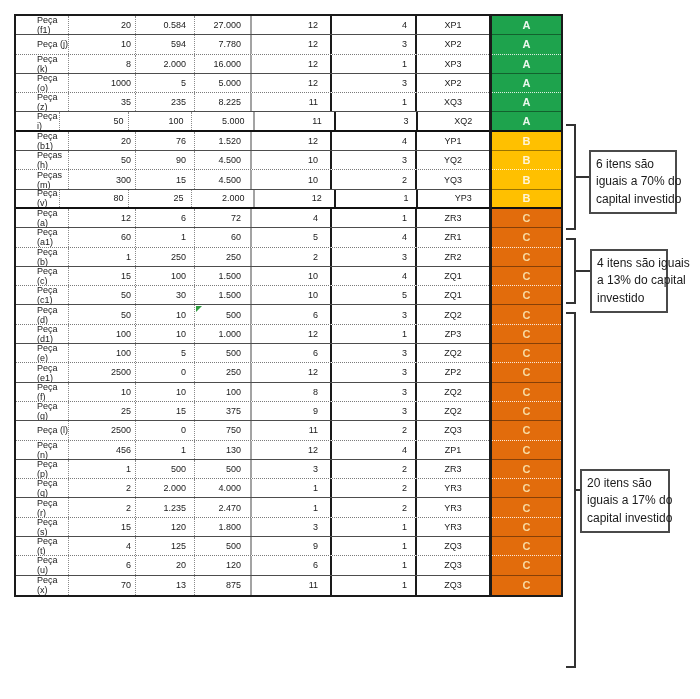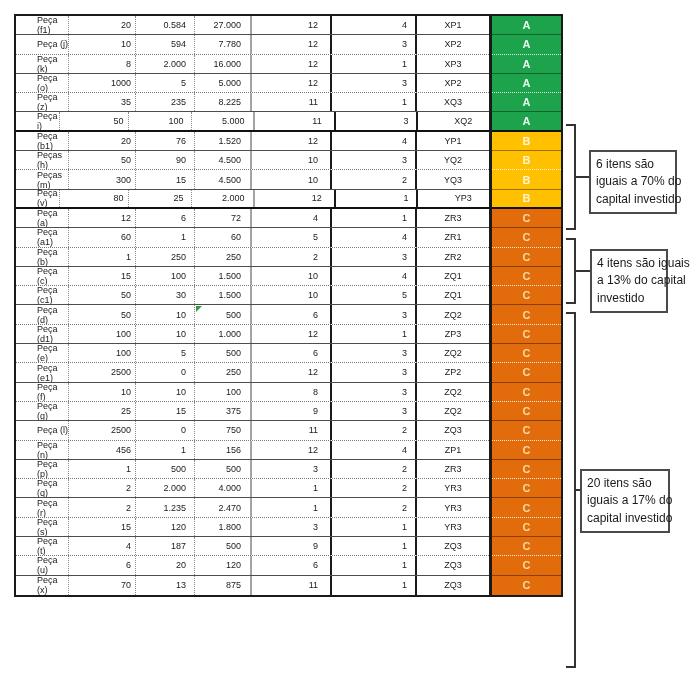--- a/index.html
+++ b/index.html
@@ -252,21 +252,21 @@
           <div class="cell c2">0</div>
           <div class="cell c3">750</div>
           <div class="cell c4">11</div>
           <div class="cell c5">2</div>
           <div class="cell c6">ZQ3</div>
         </div>
         <div class="row sep-solid">
           <div class="cell c0">Peça (n)</div>
           <div class="cell c1">456</div>
           <div class="cell c2">1</div>
-          <div class="cell c3">156</div>
+          <div class="cell c3">130</div>
           <div class="cell c4">12</div>
           <div class="cell c5">4</div>
           <div class="cell c6">ZP1</div>
         </div>
         <div class="row sep-dotted">
           <div class="cell c0">Peça (p)</div>
           <div class="cell c1">1</div>
           <div class="cell c2">500</div>
           <div class="cell c3">500</div>
           <div class="cell c4">3</div>
@@ -296,21 +296,21 @@
           <div class="cell c1">15</div>
           <div class="cell c2">120</div>
           <div class="cell c3">1.800</div>
           <div class="cell c4">3</div>
           <div class="cell c5">1</div>
           <div class="cell c6">YR3</div>
         </div>
         <div class="row sep-dotted">
           <div class="cell c0">Peça (t)</div>
           <div class="cell c1">4</div>
-          <div class="cell c2">187</div>
+          <div class="cell c2">125</div>
           <div class="cell c3">500</div>
           <div class="cell c4">9</div>
           <div class="cell c5">1</div>
           <div class="cell c6">ZQ3</div>
         </div>
         <div class="row sep-solid">
           <div class="cell c0">Peça (u)</div>
           <div class="cell c1">6</div>
           <div class="cell c2">20</div>
           <div class="cell c3">120</div>

